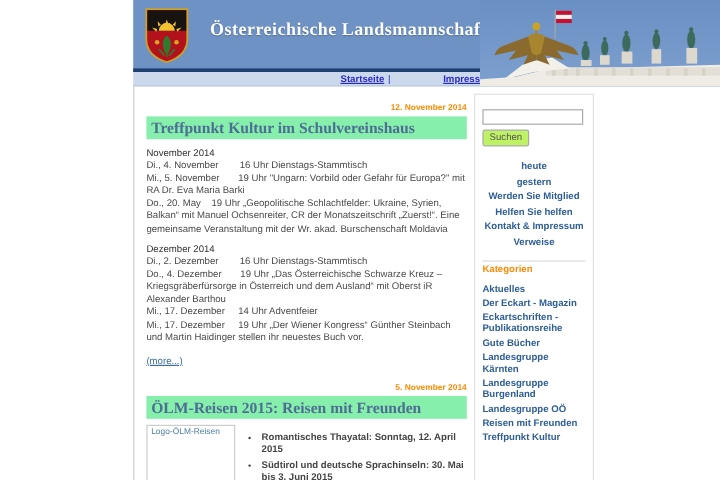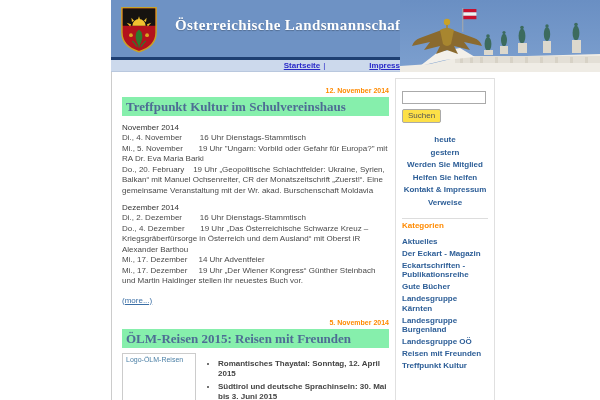--- a/index.html
+++ b/index.html
@@ -56,21 +56,21 @@
   }
   ul.trips{margin:6px 0 0 10px;padding-left:12px;width:176px;}
   ul.trips li{font-size:8px;font-weight:bold;color:#444;line-height:10px;margin-bottom:3.5px;}
 
   
   .search-input{
     width:84px;height:13px;border:1px solid #aaa;background:#fff;
     font-size:8px;padding:0 2px;box-sizing:border-box;display:block;
   }
   .search-btn{
-    margin-top:3px;font-size:8px;color:#555;background:#fde047;
+    margin-top:3px;font-size:8px;color:#555;background:#bef264;
     border:1px solid #aaa;border-radius:2px;padding:1px 5px 2px 5px;
     font-family:inherit;cursor:pointer;display:inline-block;
   }
   .side-links{margin-top:12px;}
   .side-link{display:block;font-size:8px;font-weight:bold;color:#2d5e97;
     line-height:10px;margin-bottom:2.5px;text-decoration:none;cursor:pointer;text-align:center;}
   .side-divider{border:none;border-top:1px solid #ddd;margin:10px 0 0 0;}
   .cat-title{color:#ff8a00;font-size:8px;font-weight:bold;margin-top:2px;line-height:10px;}
   .cat-links{margin-top:6px;}
   .cat-link{display:block;font-size:8px;font-weight:bold;color:#2d5e97;
@@ -177,21 +177,21 @@
 
       <div>
         <div class="post-date">12. November 2014</div>
         <div class="post-title">Treffpunkt Kultur im Schulvereinshaus</div>
 
         <div class="month-head">November 2014</div>
         <div>
 
         <p class="evt-line">Di., 4. November        16 Uhr Dienstags-Stammtisch</p>
             <p class="evt-line">Mi., 5. November       19 Uhr "Ungarn: Vorbild oder Gefahr für Europa?" mit RA Dr. Eva Maria Barki</p>
-            <p class="evt-line">Do., 20. February    19 Uhr „Geopolitische Schlachtfelder: Ukraine, Syrien, Balkan“ mit Manuel Ochsenreiter, CR der Monatszeitschrift „Zuerst!“. Eine gemeinsame Veranstaltung mit der Wr. akad. Burschenschaft Moldavia</p>
+            <p class="evt-line">Do., 20. May    19 Uhr „Geopolitische Schlachtfelder: Ukraine, Syrien, Balkan“ mit Manuel Ochsenreiter, CR der Monatszeitschrift „Zuerst!“. Eine gemeinsame Veranstaltung mit der Wr. akad. Burschenschaft Moldavia</p>
           </div>
 
         <div class="month-head">Dezember 2014</div>
         <div>
 
         <p class="evt-line">Di., 2. Dezember        16 Uhr Dienstags-Stammtisch</p>
             <p class="evt-line">Do., 4. Dezember       19 Uhr „Das Österreichische Schwarze Kreuz – Kriegsgräberfürsorge in Österreich und dem Ausland“ mit Oberst iR Alexander Barthou</p>
             <p class="evt-line">Mi., 17. Dezember     14 Uhr Adventfeier</p>
             <p class="evt-line">Mi., 17. Dezember     19 Uhr „Der Wiener Kongress“ Günther Steinbach und Martin Haidinger stellen ihr neuestes Buch vor.</p>
           </div>

